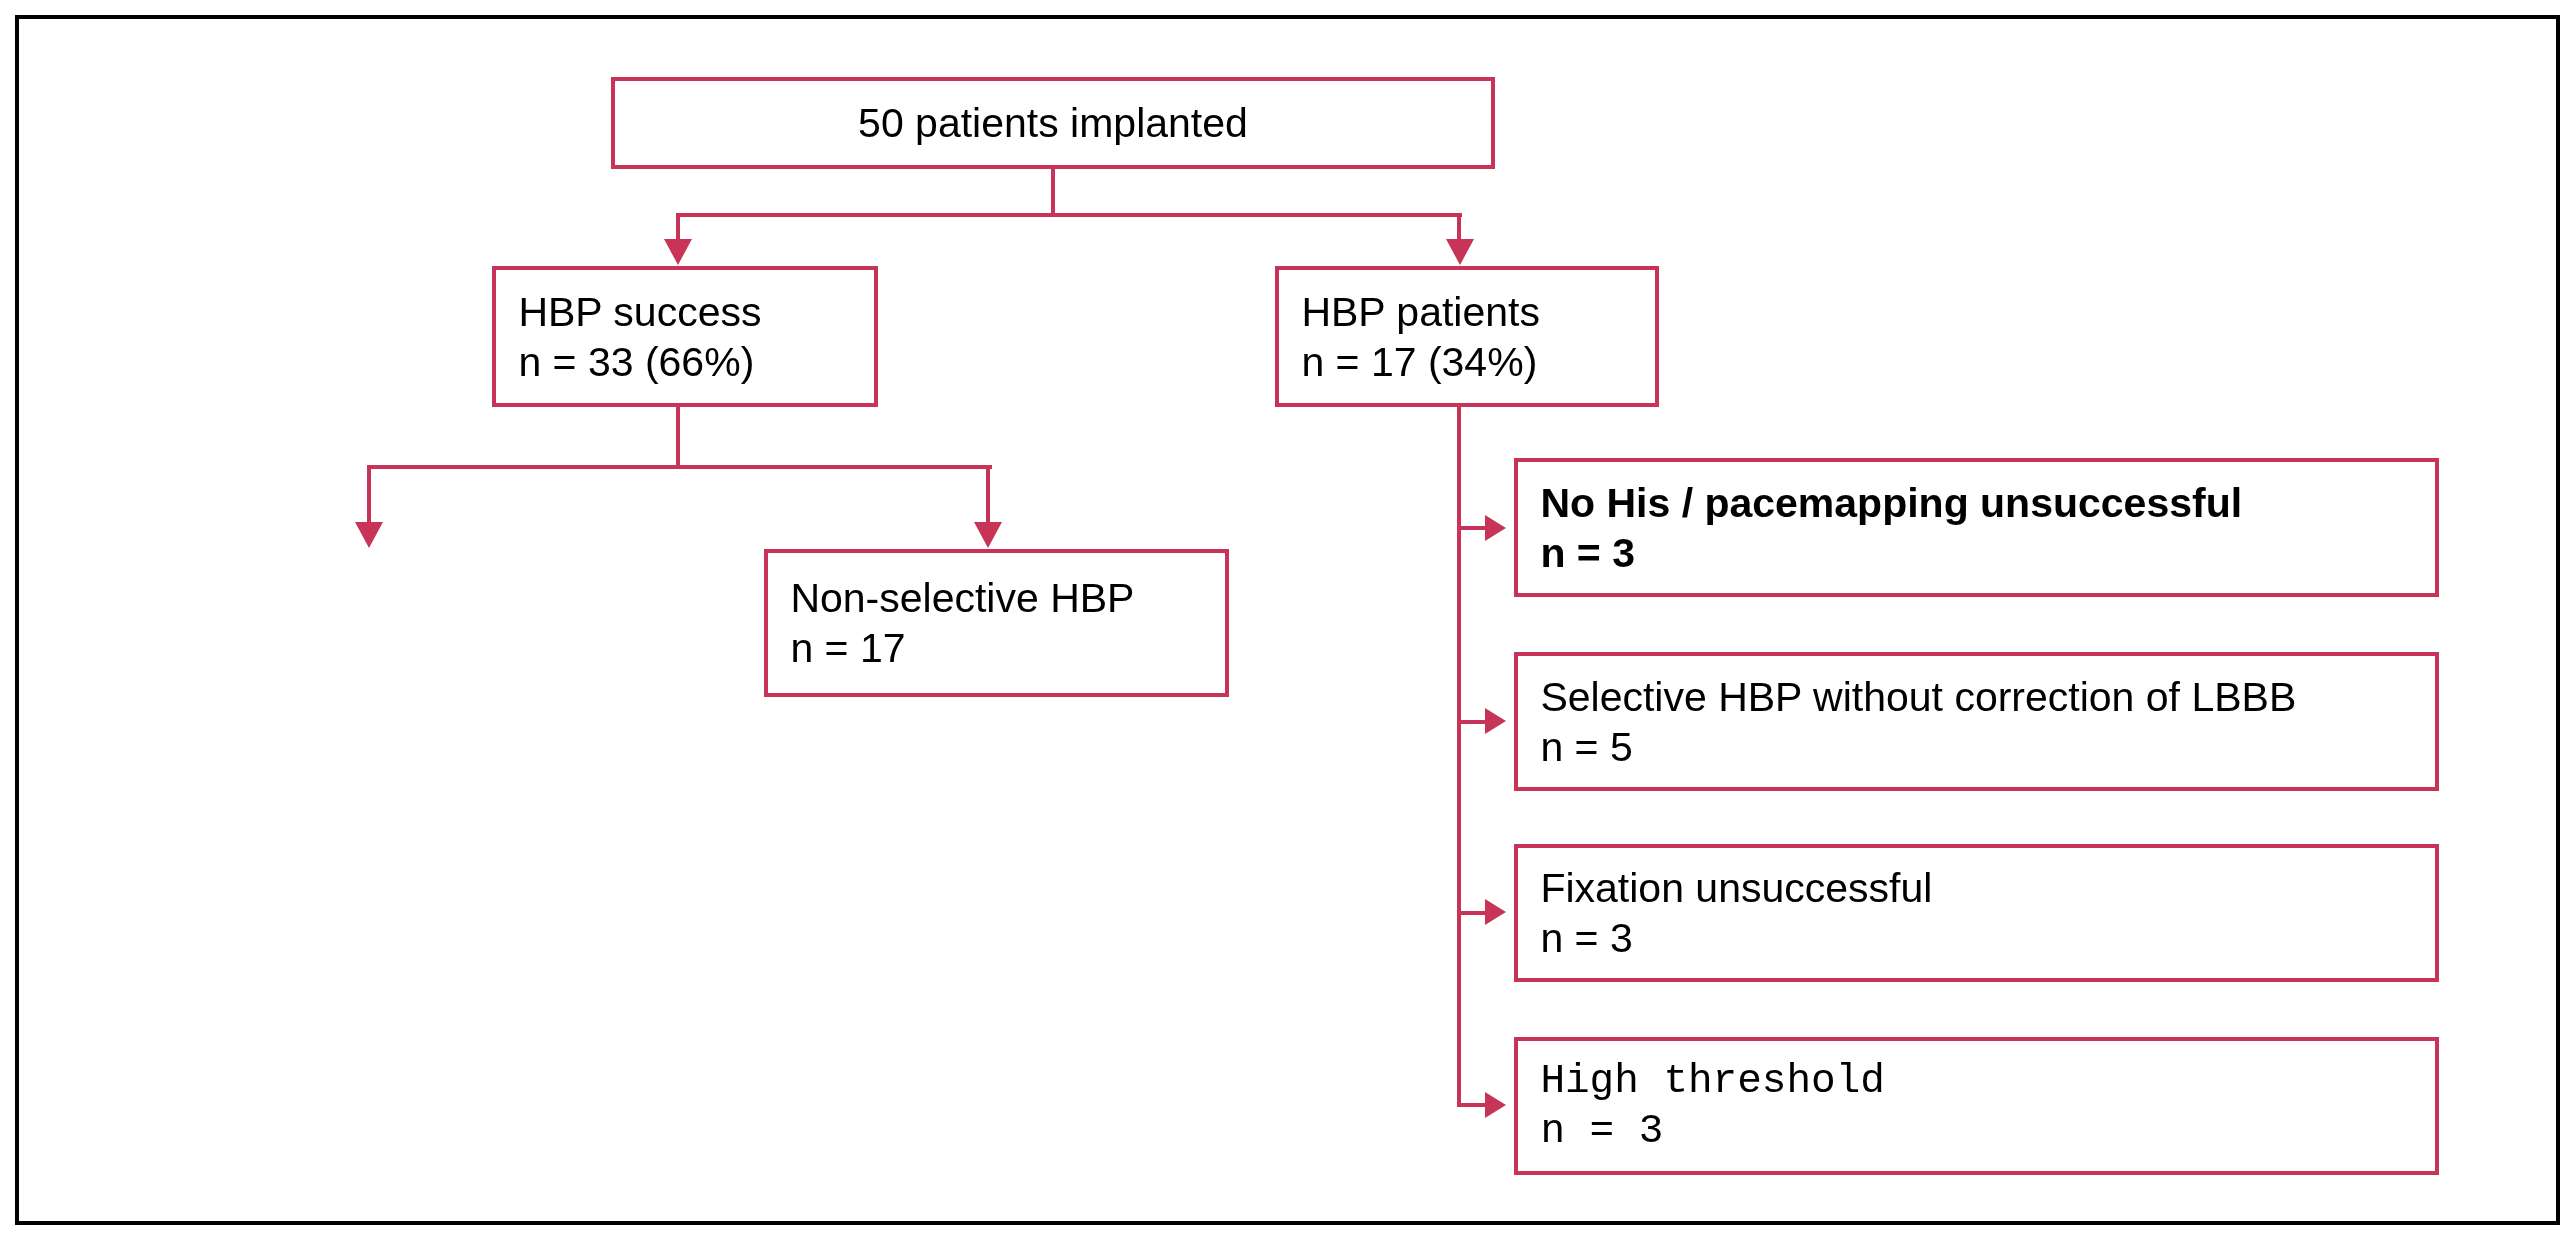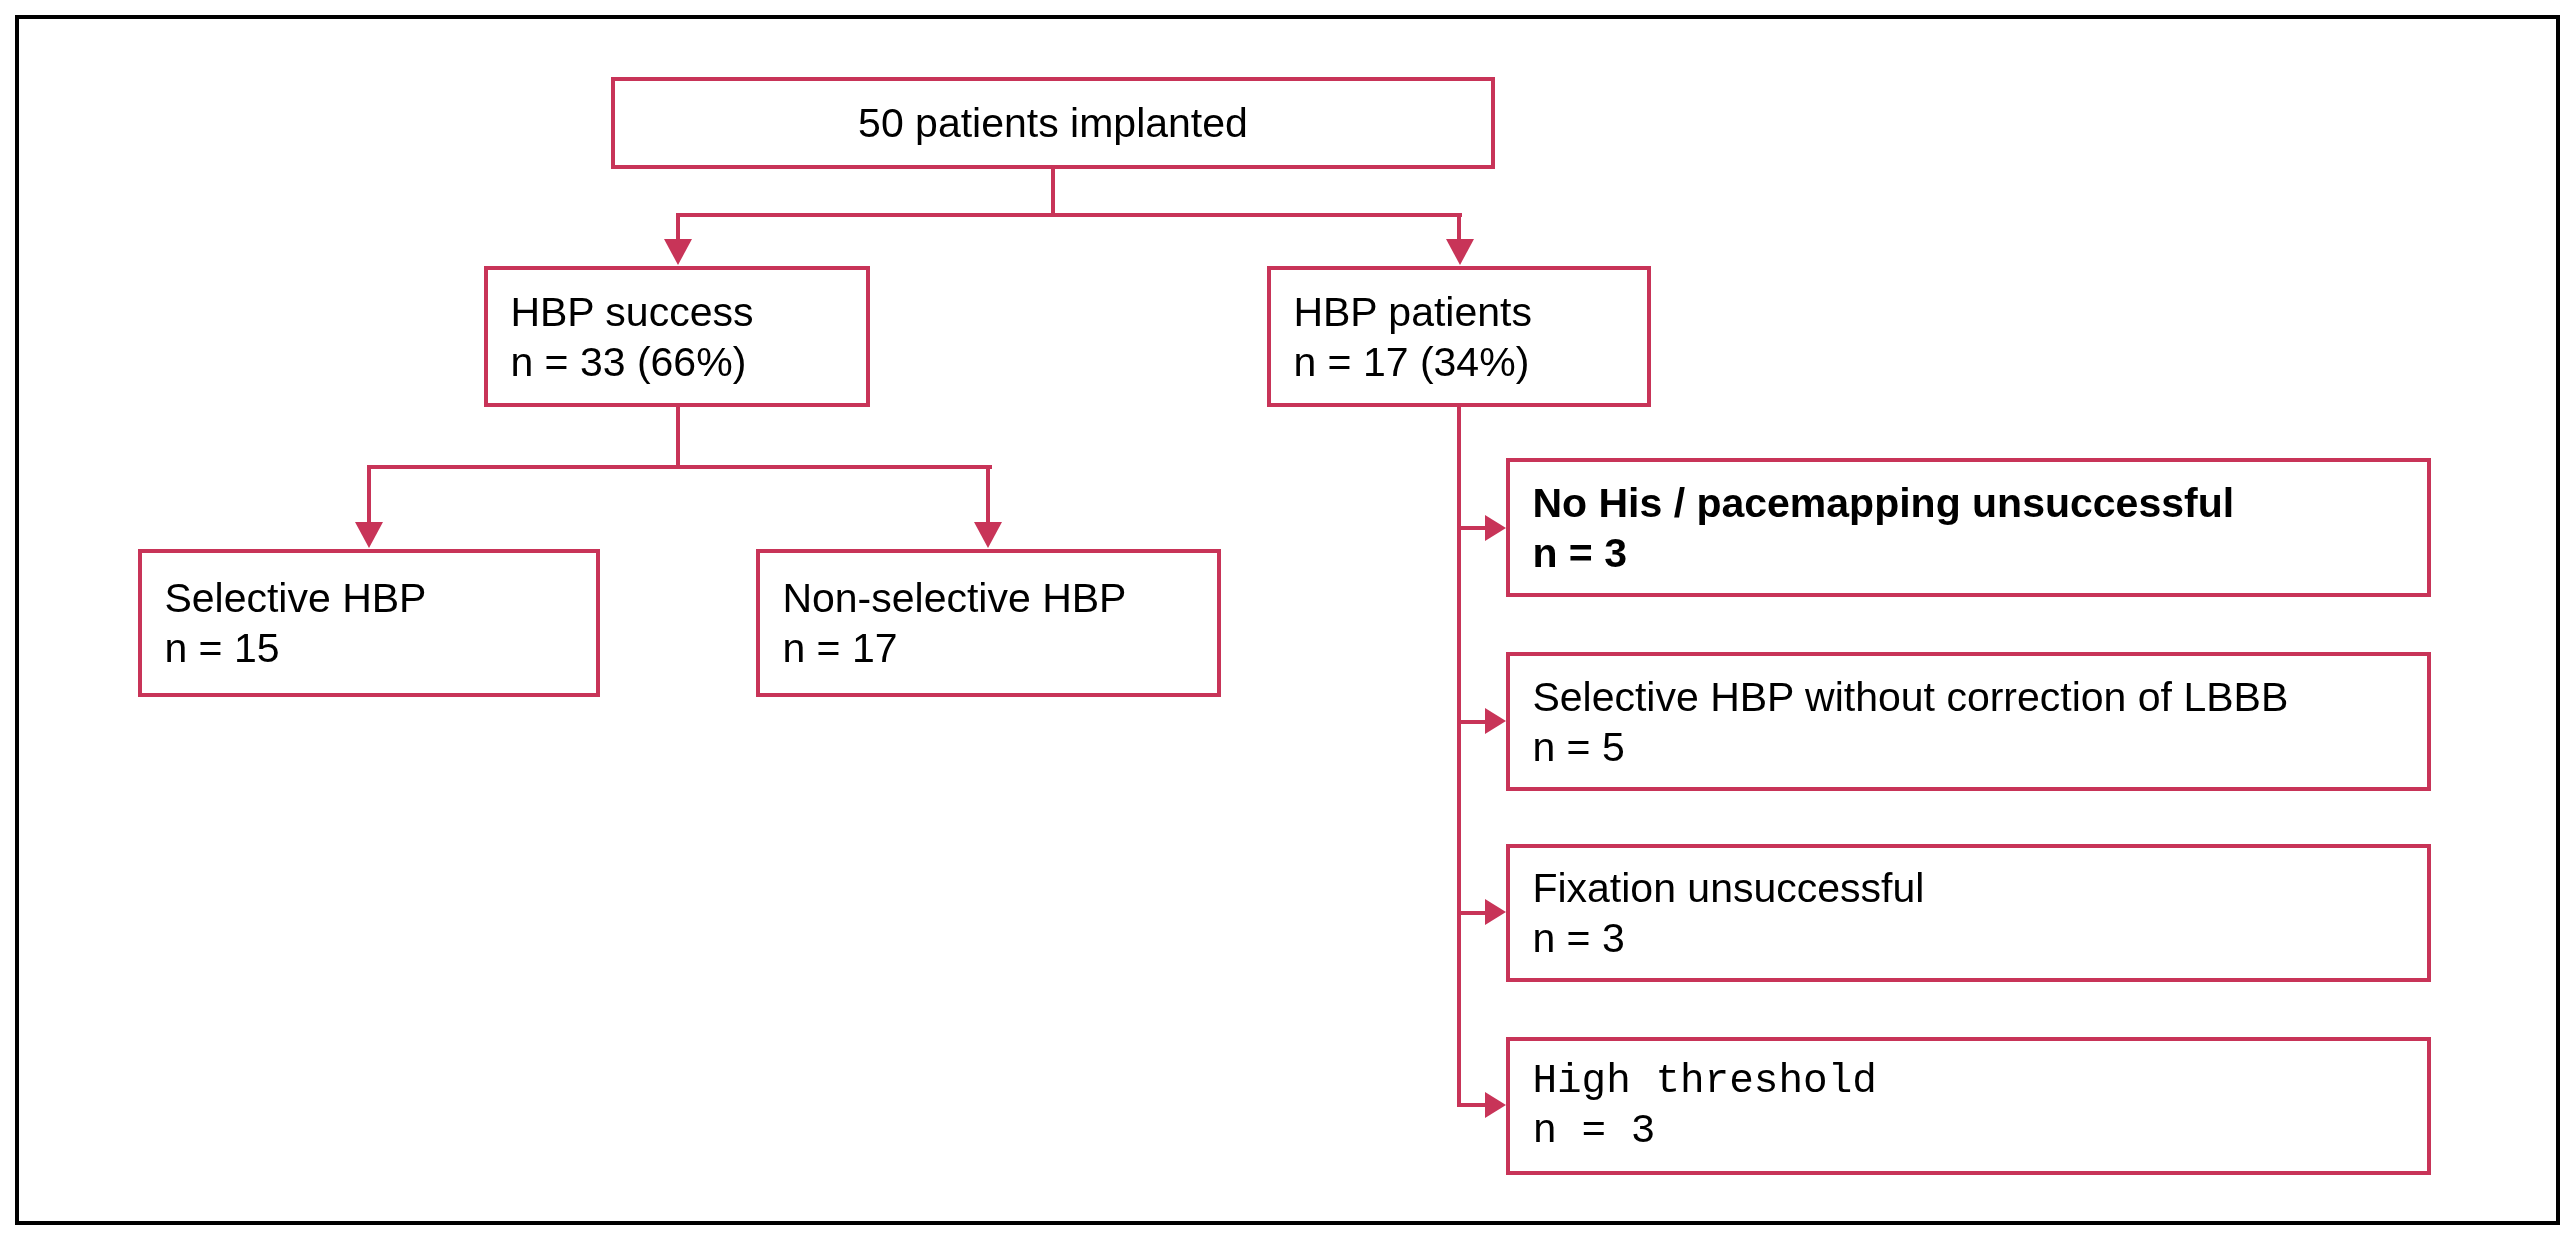--- a/index.html
+++ b/index.html
@@ -15,21 +15,21 @@
     position: absolute; left: 15.4px; top: 15.4px; width: 2545px; height: 1210px;
     border: 4.2px solid #000; background: transparent;
   }
   .node {
     position: absolute; background: #fff;
     border: 4.2px solid var(--accent);
     color: #000; font-size: 41px; line-height: 50px;
     display: flex; flex-direction: column; justify-content: center;
   }
   .node.center { align-items: center; text-align: center; }
-  .node.left { align-items: flex-start; padding-left: 22.4px; padding-right: 17px; }
+  .node.left { align-items: flex-start; padding-left: 22.4px; padding-right: 17px; margin-left: 8px; }
   .vline, .hline { position: absolute; background: var(--accent); }
   .arrow-down {
     position: absolute; width: 0; height: 0;
     border-left: 14px solid transparent; border-right: 14px solid transparent;
     border-top: 26.6px solid var(--accent);
   }
   .arrow-right {
     position: absolute; width: 0; height: 0;
     border-top: 13.3px solid transparent; border-bottom: 13.3px solid transparent;
     border-left: 21px solid var(--accent);
@@ -63,24 +63,20 @@
     <div class="line2">n = 17 (34%)</div>
   </div>
 
   <div class="vline" style="left:676px; top:407px; width:4.2px; height:62px;"></div>
   <div class="hline" style="left:367px; top:465px; width:625px; height:4.2px;"></div>
   <div class="vline" style="left:367px; top:465px; width:4.2px; height:60px;"></div>
   <div class="arrow-down" style="left:355px; top:522px;"></div>
   <div class="vline" style="left:986px; top:465px; width:4.2px; height:60px;"></div>
   <div class="arrow-down" style="left:974px; top:522px;"></div>
 
-  <div class="node left" style="left:138px; top:549px; width:462px; height:148px;">
-    <div class="line1">Selective HBP</div>
-    <div class="line2">n = 15</div>
-  </div>
   <div class="node left" style="left:756px; top:549px; width:465px; height:148px;">
     <div class="line1">Non-selective HBP</div>
     <div class="line2">n = 17</div>
   </div>
 
   <div class="vline" style="left:1457px; top:407px; width:4.2px; height:700px;"></div>
 
   <div class="hline" style="left:1457px; top:526px; width:31px; height:4.2px;"></div>
   <div class="arrow-right" style="left:1485px; top:515px;"></div>
 

